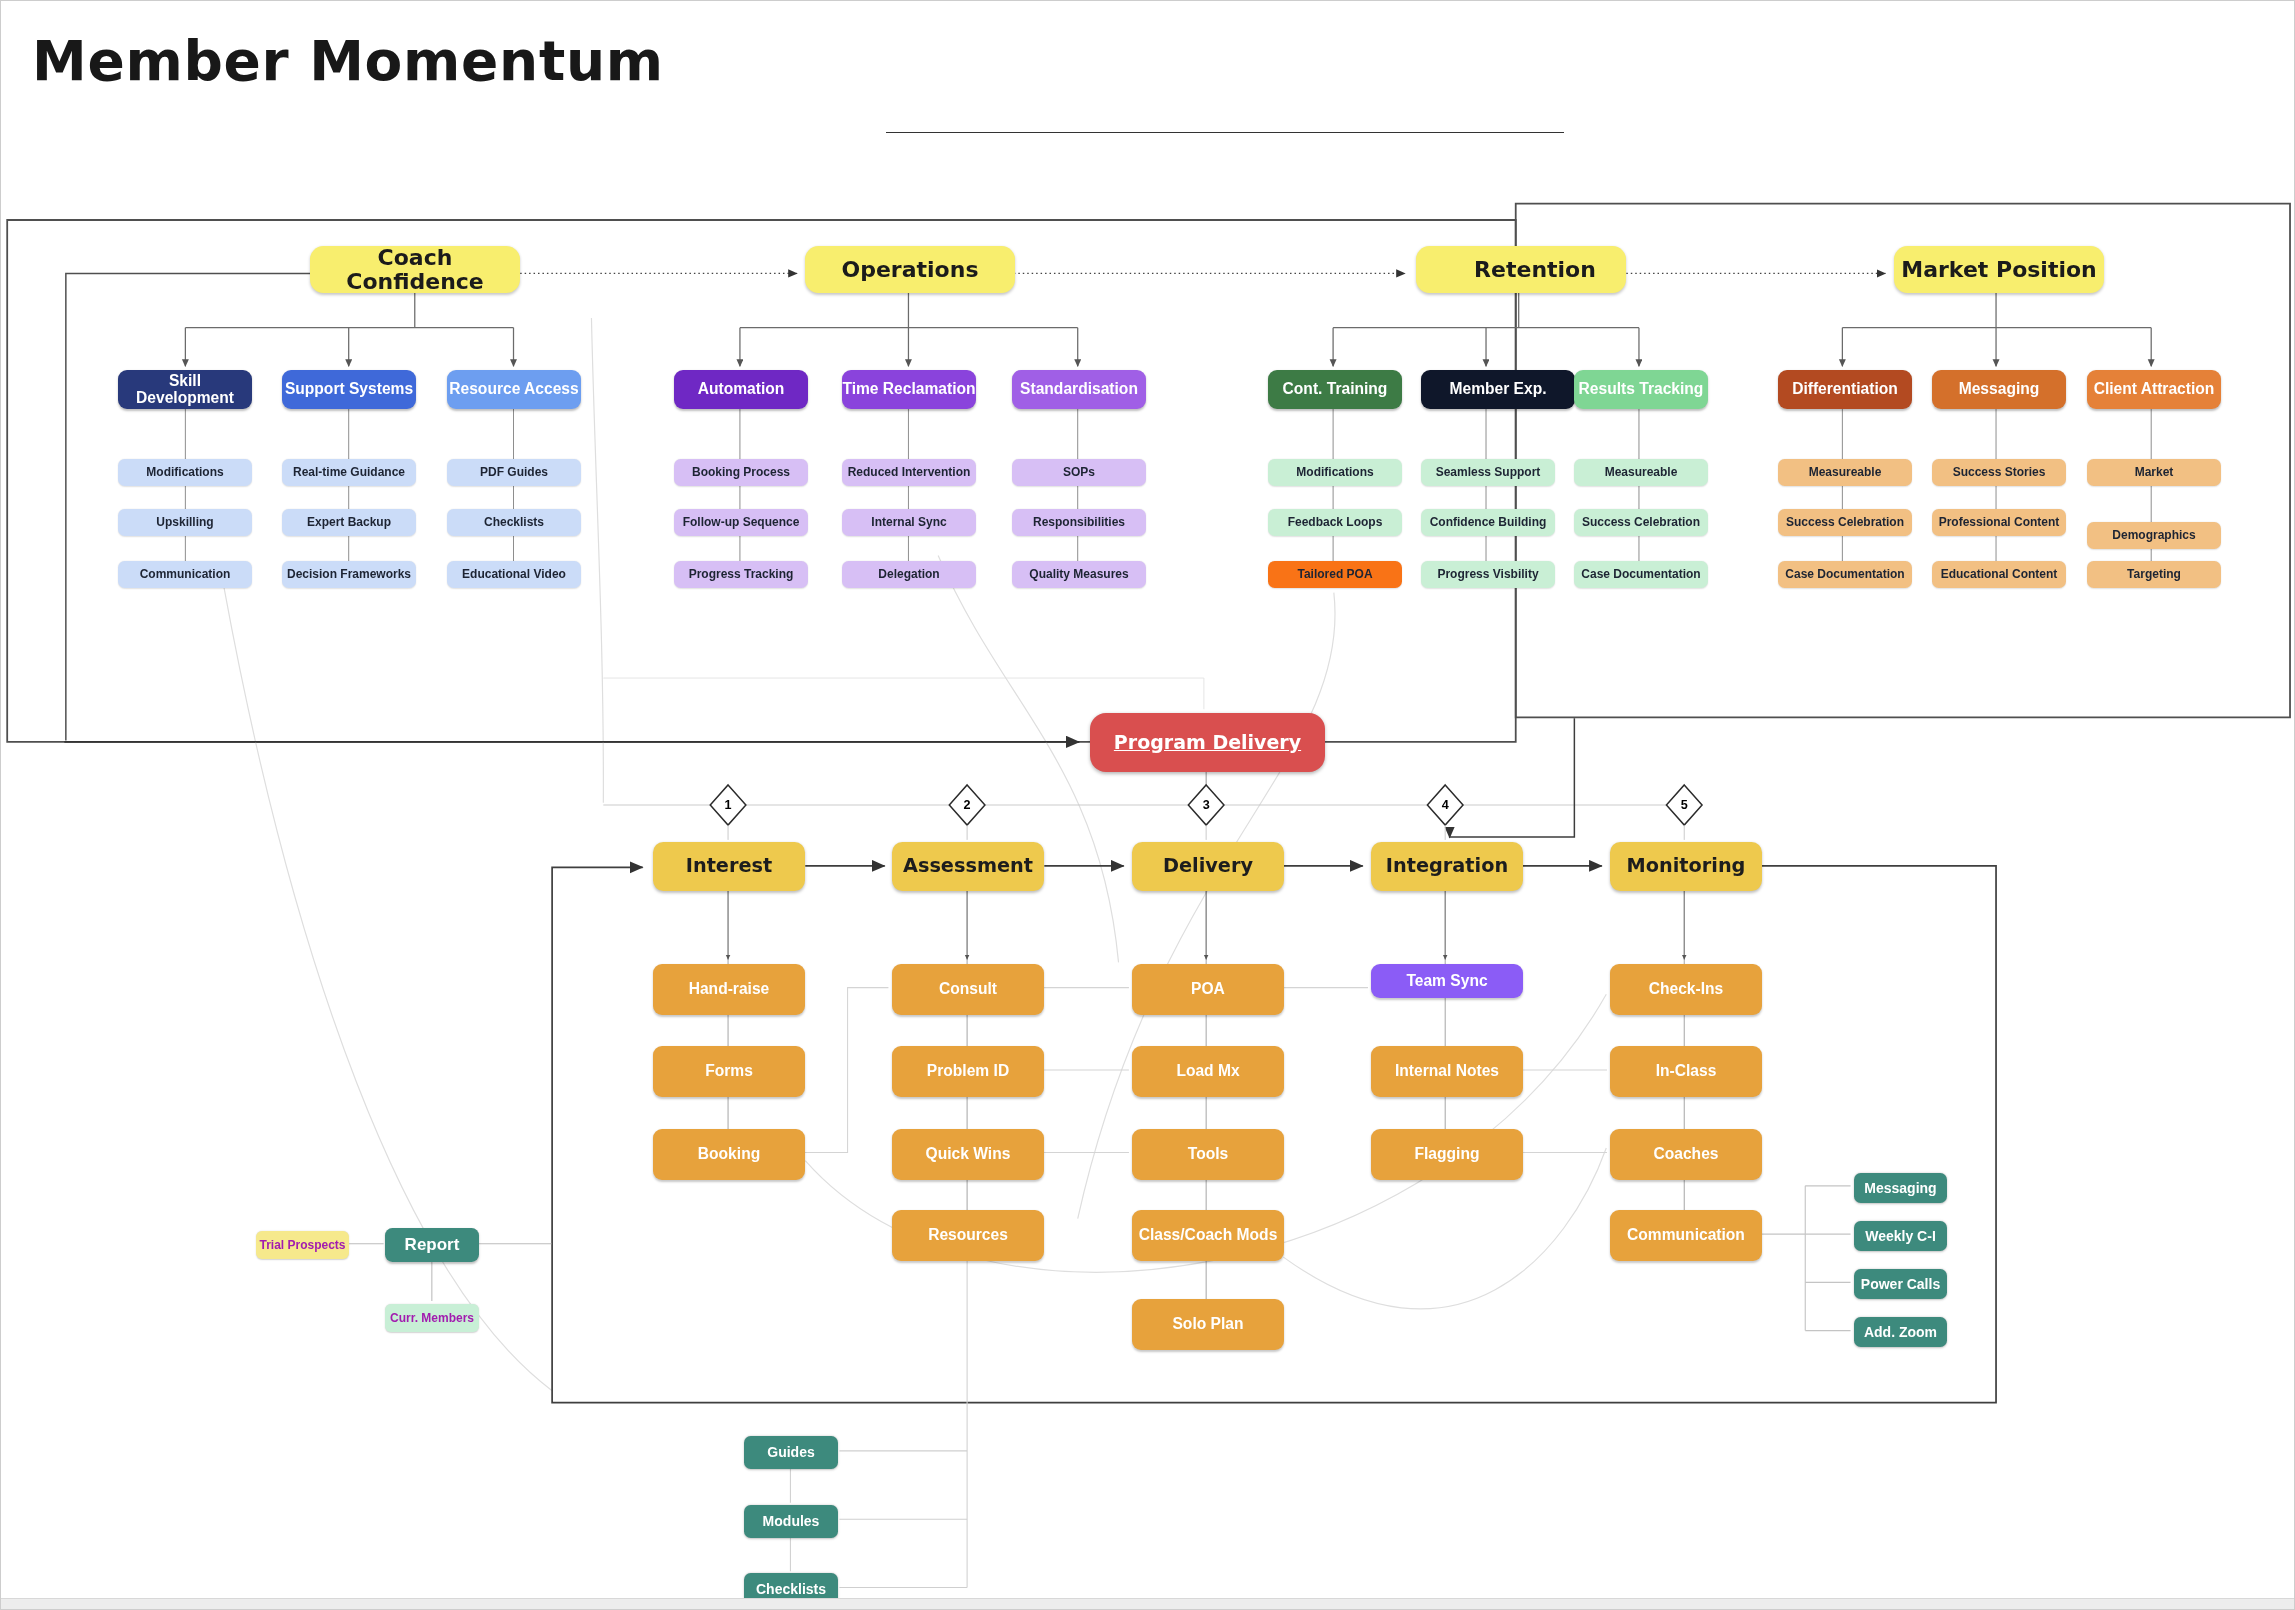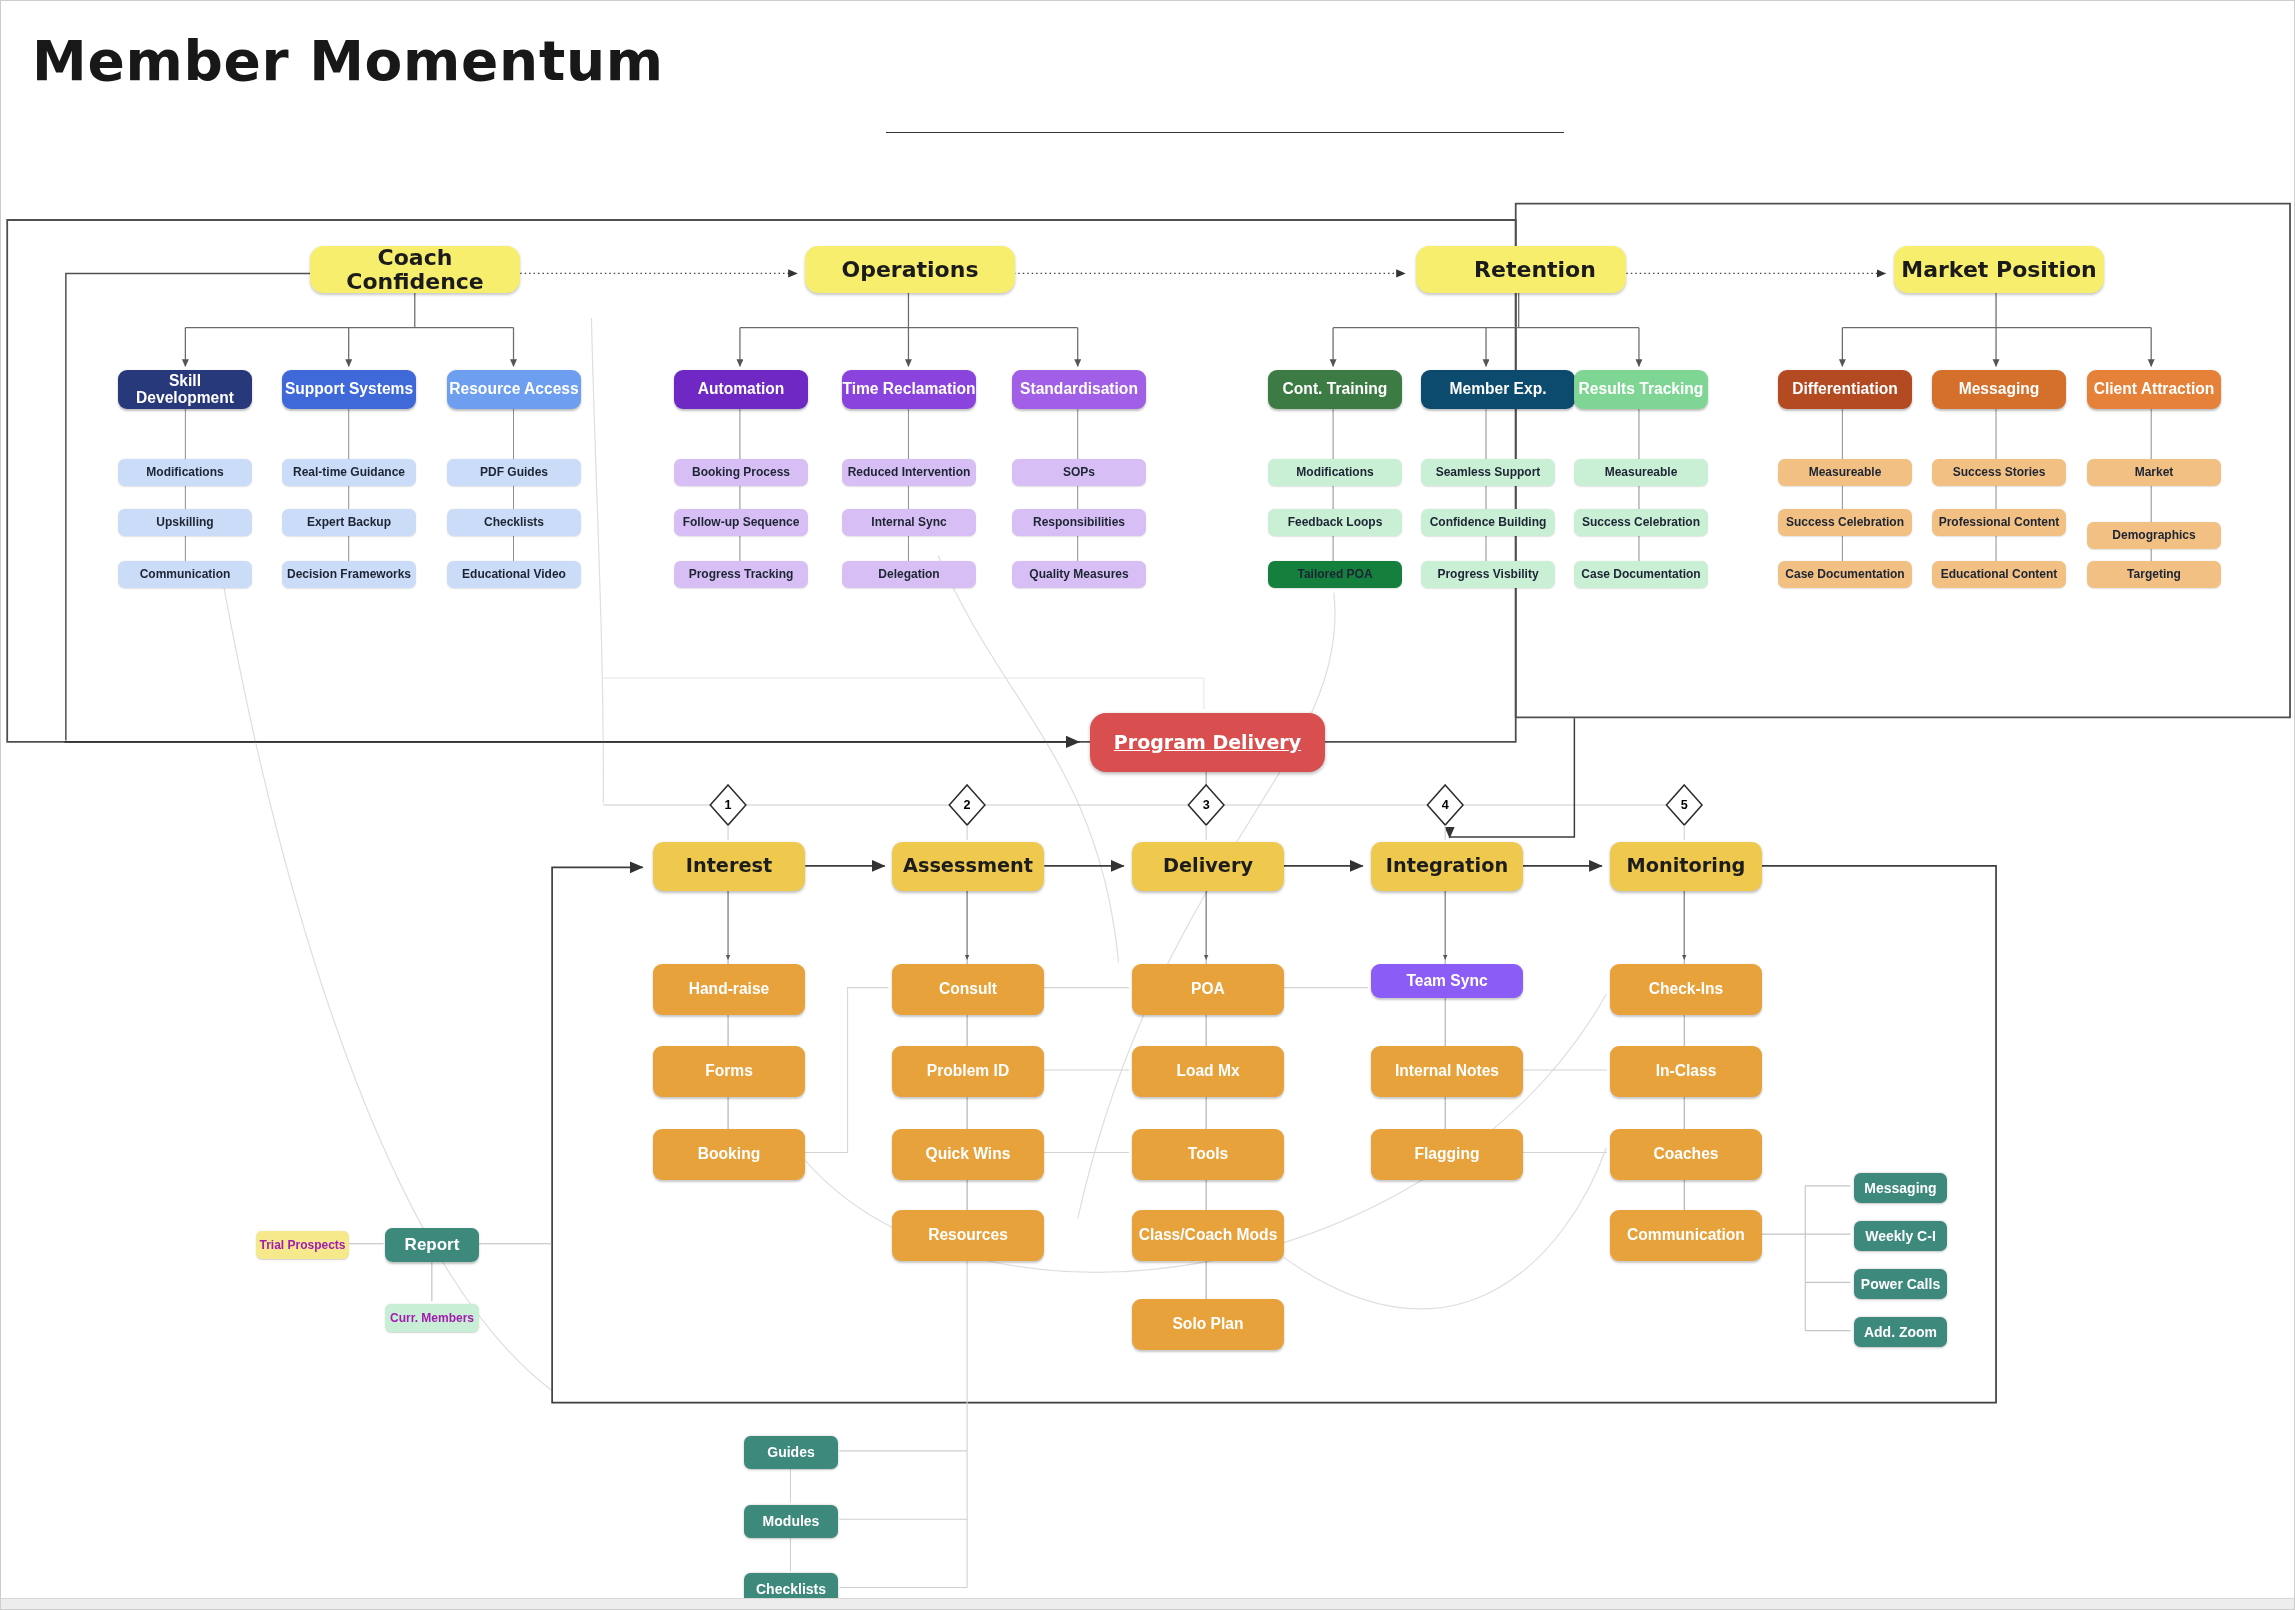--- a/index.html
+++ b/index.html
@@ -176,22 +176,22 @@
       <div class="node leaf-node" style="left: 841px; top: 508px; width: 134px; height: 27px; background: rgb(215, 191, 245);">Internal Sync</div>
       <div class="node leaf-node" style="left: 841px; top: 560px; width: 134px; height: 27px; background: rgb(215, 191, 245);">Delegation</div>
       <div class="node grp-node" style="left: 1011px; top: 369px; width: 134px; height: 39px; background: rgb(160, 95, 230);">Standardisation</div>
       <div class="node leaf-node" style="left: 1011px; top: 458px; width: 134px; height: 27px; background: rgb(215, 191, 245);">SOPs</div>
       <div class="node leaf-node" style="left: 1011px; top: 508px; width: 134px; height: 27px; background: rgb(215, 191, 245);">Responsibilities</div>
       <div class="node leaf-node" style="left: 1011px; top: 560px; width: 134px; height: 27px; background: rgb(215, 191, 245);">Quality Measures</div>
       <div class="node top-node" style="left: 1415px; top: 245px; width: 210px; height: 47px; background: rgb(248, 238, 110); padding-left: 28px;">Retention</div>
       <div class="node grp-node" style="left: 1267px; top: 369px; width: 134px; height: 39px; background: rgb(61, 123, 69);">Cont. Training</div>
       <div class="node leaf-node" style="left: 1267px; top: 458px; width: 134px; height: 27px; background: rgb(201, 239, 213);">Modifications</div>
       <div class="node leaf-node" style="left: 1267px; top: 508px; width: 134px; height: 27px; background: rgb(201, 239, 213);">Feedback Loops</div>
-      <div class="node leaf-node" style="left: 1267px; top: 560px; width: 134px; height: 27px; background: #15803d;">Tailored POA</div>
-      <div class="node grp-node" style="left: 1420px; top: 369px; width: 154px; height: 39px; background: #0c4a6e;">Member Exp.</div>
+      <div class="node leaf-node" style="left: 1267px; top: 560px; width: 134px; height: 27px; background: #f97316;">Tailored POA</div>
+      <div class="node grp-node" style="left: 1420px; top: 369px; width: 154px; height: 39px; background: #0f172a;">Member Exp.</div>
       <div class="node leaf-node" style="left: 1420px; top: 458px; width: 134px; height: 27px; background: rgb(201, 239, 213);">Seamless Support</div>
       <div class="node leaf-node" style="left: 1420px; top: 508px; width: 134px; height: 27px; background: rgb(201, 239, 213);">Confidence Building</div>
       <div class="node leaf-node" style="left: 1420px; top: 560px; width: 134px; height: 27px; background: rgb(201, 239, 213);">Progress Visbility</div>
       <div class="node grp-node" style="left: 1573px; top: 369px; width: 134px; height: 39px; background: rgb(127, 214, 148);">Results Tracking</div>
       <div class="node leaf-node" style="left: 1573px; top: 458px; width: 134px; height: 27px; background: rgb(201, 239, 213);">Measureable</div>
       <div class="node leaf-node" style="left: 1573px; top: 508px; width: 134px; height: 27px; background: rgb(201, 239, 213);">Success Celebration</div>
       <div class="node leaf-node" style="left: 1573px; top: 560px; width: 134px; height: 27px; background: rgb(201, 239, 213);">Case Documentation</div>
       <div class="node top-node" style="left: 1893px; top: 245px; width: 210px; height: 47px; background: rgb(248, 238, 110);">Market Position</div>
       <div class="node grp-node" style="left: 1777px; top: 369px; width: 134px; height: 39px; background: rgb(179, 74, 33);">Differentiation</div>
       <div class="node leaf-node" style="left: 1777px; top: 458px; width: 134px; height: 27px; background: rgb(242, 192, 131);">Measureable</div>

